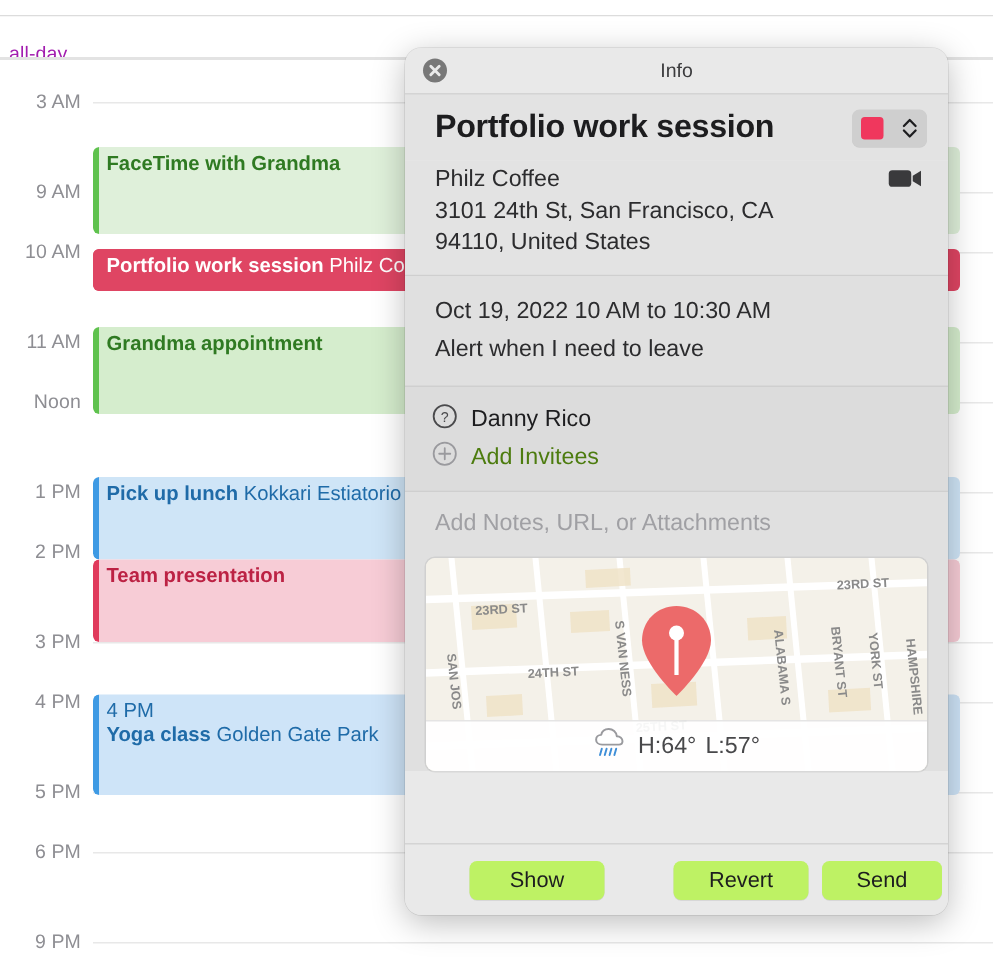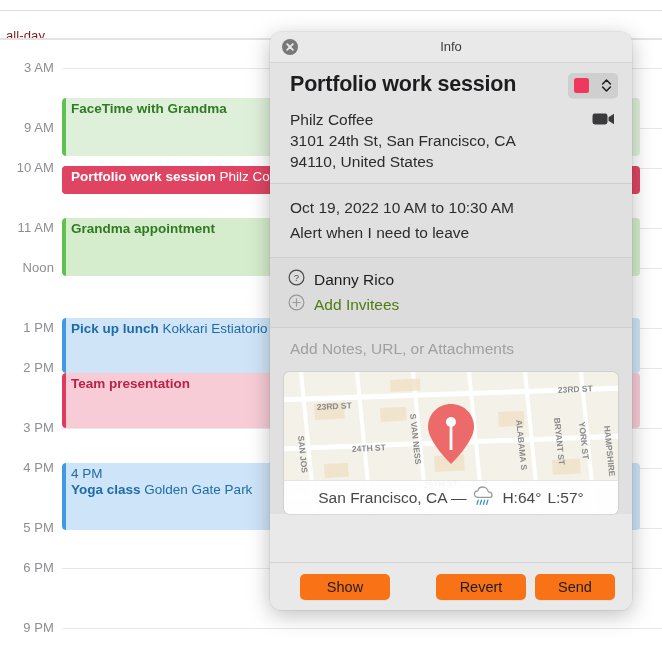--- a/index.html
+++ b/index.html
@@ -13,21 +13,21 @@
 
   
   .cal { position: absolute; inset: 0; background: #ffffff; }
   .cal-topline { position: absolute; left:0; top:10px; width: 662px; height:1px; background:#dcdcdc; }
   .allday-row {
     position: absolute; left: 0; top: 11px; width: 662px; height: 27px;
     background: #ffffff;
   }
   .allday-label {
     position: absolute; left: 6px; top: 17px;
-    font-size: 13px; color: #7f1d1d; letter-spacing: .1px;
+    font-size: 13px; color: #a21caf; letter-spacing: .1px;
   }
   .allday-sep { position: absolute; left:0; top:38px; width:662px; height:2px; background:#e3e3e3; }
 
   .grid { position: absolute; left:0; top:40px; width:662px; height:610px; background:#fff; }
   .hour-line { position:absolute; left:62px; width:600px; height:1px; background:#e8e8e8; }
   .hour-label {
     position:absolute; left:0; width:54px; text-align:right;
     font-size:13px; color:#8e8e93; letter-spacing:.1px;
   }
 
@@ -119,26 +119,27 @@
     display:flex; align-items:center; justify-content:center; gap:6px;
     font-size:15.5px; color:#48484a;
   }
 
   .sec-buttons {
     position:absolute; left:0; right:0; bottom:0; height:48px;
     background:#e9e9e9; border-top:1px solid #d4d4d4;
     display:flex; align-items:center;
   }
   .btn {
-    height:26px; border-radius:5px; background:#f97316;
+    height:26px; border-radius:5px; background:#bef264;
     font-size:14.5px; color:#1d1d1f; border:none;
     display:flex; align-items:center; justify-content:center;
     font-family:"Liberation Sans", sans-serif;
     box-shadow: 0 .5px 0 rgba(0,0,0,.10);
     cursor:default;
+    margin-left:13px;
   }
   #btn-show  { position:absolute; left:30px;  width:90px; }
   #btn-revert{ position:absolute; left:166px; width:90px; }
   #btn-send  { position:absolute; left:265px; width:80px; }
 </style>
 </head>
 <body>
 <div id="root">
 
 <div class="cal">
@@ -287,21 +288,20 @@
           <text x="295" y="50" transform="rotate(84 295 50)">YORK ST</text>
           <text x="320" y="54" transform="rotate(84 320 54)">HAMPSHIRE</text>
         </g>
         <g>
           <path d="M167 32 C154 32 144 42 144 55 C144 70 167 92 167 92 C167 92 190 70 190 55 C190 42 180 32 167 32 Z" fill="#ec6a6a"></path>
           <circle cx="167" cy="50" r="5" fill="#ffffff"></circle>
           <rect x="165.6" y="50" width="2.8" height="28" fill="#ffffff"></rect>
         </g>
       </svg>
       <div class="weather-strip">
-        <span>San Francisco, CA —</span>
         <span>
           <svg width="24" height="22" viewBox="0 0 24 22">
             <path d="M6.4 12.4 C3.9 12.4 2.4 10.9 2.4 9.1 C2.4 7.3 3.9 5.9 5.8 5.9
                      C6.3 3.6 8.3 2 10.8 2 C13.6 2 15.9 4.1 16.2 6.8
                      C18.4 6.9 20 8.4 20 10.2 C20 11.4 19.1 12.4 17.6 12.4 Z" fill="none" stroke="#9a9a9e" stroke-width="1.3" stroke-linejoin="round"></path>
             <g stroke="#3f8fd8" stroke-width="1.3" stroke-linecap="round">
               <line x1="6.2" y1="15.2" x2="5.0" y2="19.4"></line>
               <line x1="9.4" y1="15.2" x2="8.2" y2="19.4"></line>
               <line x1="12.6" y1="15.2" x2="11.4" y2="19.4"></line>
               <line x1="15.8" y1="15.2" x2="14.6" y2="19.4"></line>

